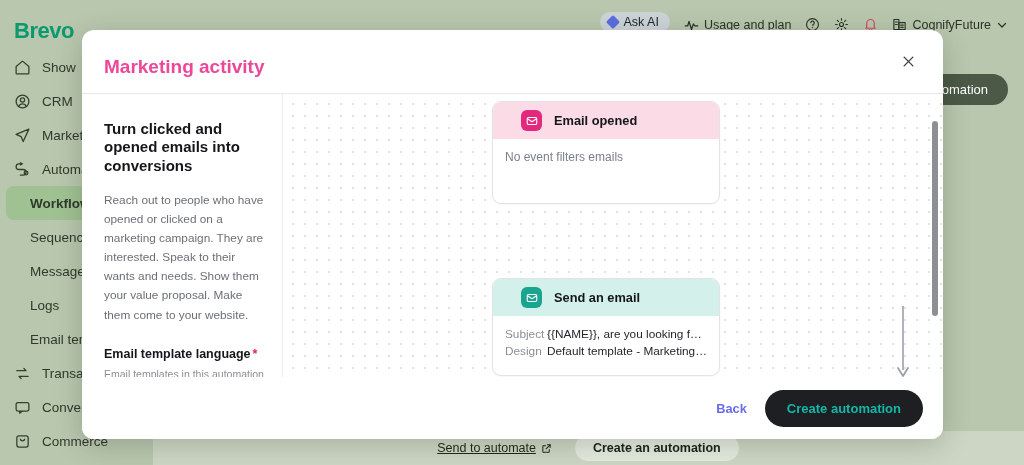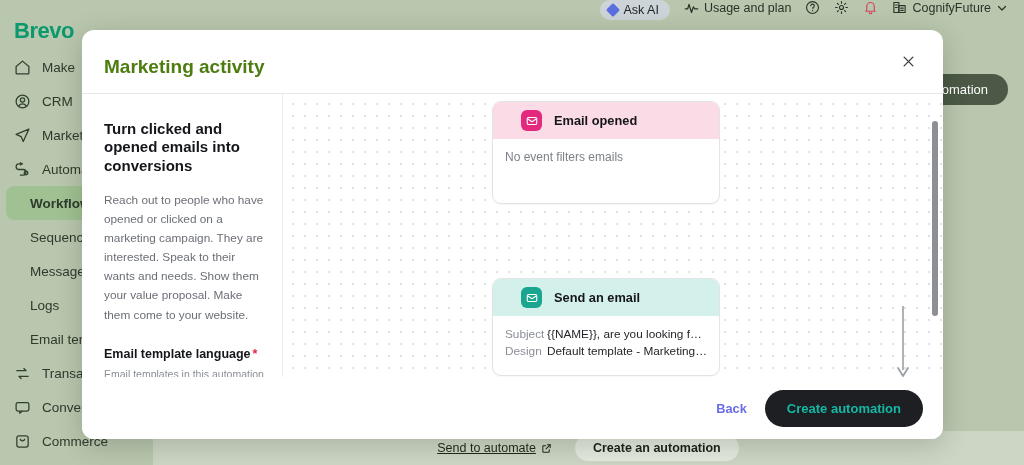--- a/index.html
+++ b/index.html
@@ -37,21 +37,21 @@
   .nav-item.active {
     background: #a0c292; border-radius: 8px;
     margin: 0 6px; padding-left: 24px; font-weight: bold;
   }
   .nav-ico { width: 17px; height: 17px; flex: 0 0 17px; display:block; }
   .nav-ico svg { width: 17px; height: 17px; display: block; }
 
   
   .main { flex: 1; position: relative; height: 100%; background: #b9c7ae; }
   .bg-topbar {
-    height: 32px; display: flex; align-items: flex-start;
+    height: 32px; display: flex; align-items: flex-end;
     justify-content: flex-end; gap: 14px; padding-right: 16px;
     font-size: 12.5px; color: #2a3327;
   }
   .ask-ai {
     display: inline-flex; align-items: center; gap: 5px;
     background: #ccd4d8; border-radius: 13px;
     padding: 3px 11px 3px 8px; font-size: 12.5px;
     color: #22282b; font-weight: 500;
   }
   .diamond {
@@ -91,21 +91,21 @@
     width: 861px; height: 409px;
     background: #fff; border-radius: 12px;
     box-shadow: 0 6px 28px rgba(0,0,0,0.18);
     display: flex; flex-direction: column; overflow: hidden;
   }
   .modal-head {
     height: 64px; flex: 0 0 64px;
     display: flex; align-items: center;
     padding: 0 22px; border-bottom: 1px solid #e8e8e8;
   }
-  .modal-title { font-size: 19px; font-weight: bold; color: #4d7c0f; margin-top: 11px; }
+  .modal-title { font-size: 19px; font-weight: bold; color: #ec4899; margin-top: 11px; }
   .close-btn {
     margin-left: auto; width: 26px; height: 26px;
     display: flex; align-items: center; justify-content: center;
     color: #3c4043;
   }
   .close-btn svg { width: 15px; height: 15px; display: block; }
 
   .modal-body { flex: 1; display: flex; min-height: 0; }
 
   
@@ -196,21 +196,21 @@
   <div class="sidebar">
     <div class="brand">Brevo</div>
     <div class="nav">
 
       <div class="nav-item">
         <span class="nav-ico">
           <svg viewBox="0 0 24 24" fill="none" stroke="#33402f" stroke-width="1.8" stroke-linecap="round" stroke-linejoin="round">
               <path d="M3 10.5 12 3l9 7.5V20a1 1 0 0 1-1 1H4a1 1 0 0 1-1-1z"></path>
             </svg>
         </span>
-        <span>Make</span>
+        <span>Show</span>
       </div>
 
       <div class="nav-item">
         <span class="nav-ico">
           <svg viewBox="0 0 24 24" fill="none" stroke="#33402f" stroke-width="1.8">
               <circle cx="12" cy="12" r="9"></circle>
               <circle cx="12" cy="10" r="3"></circle>
               <path d="M6.5 19a6 6 0 0 1 11 0"></path>
             </svg>
         </span>

